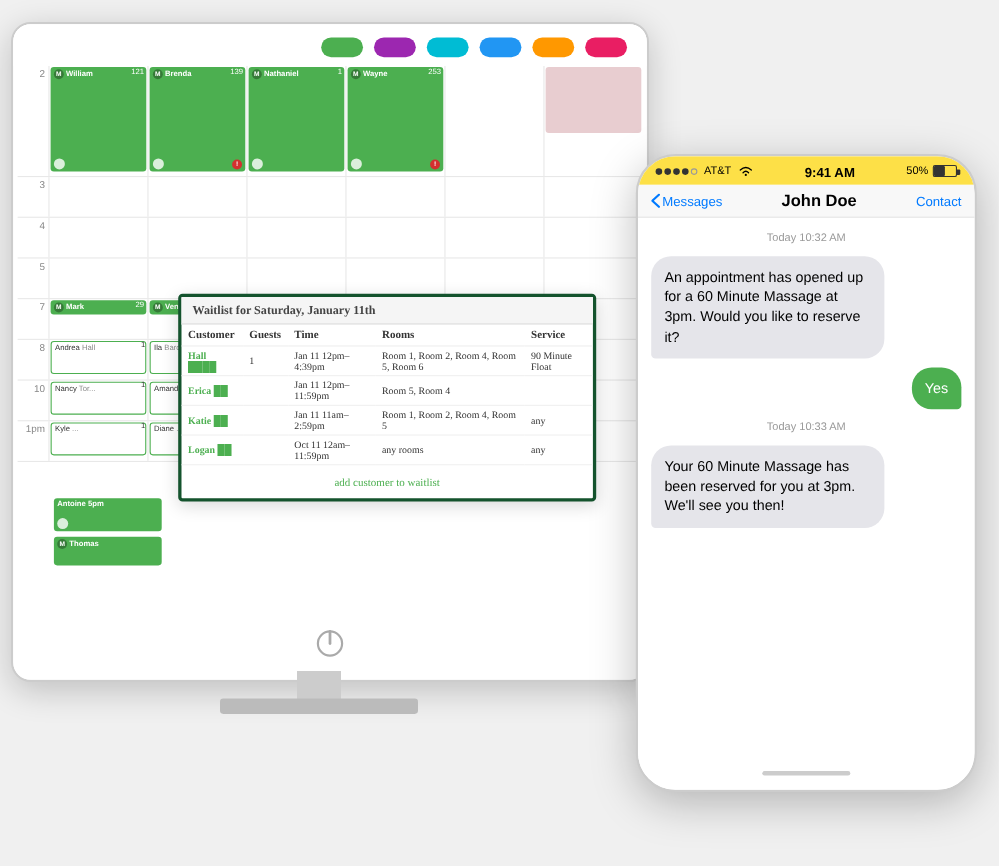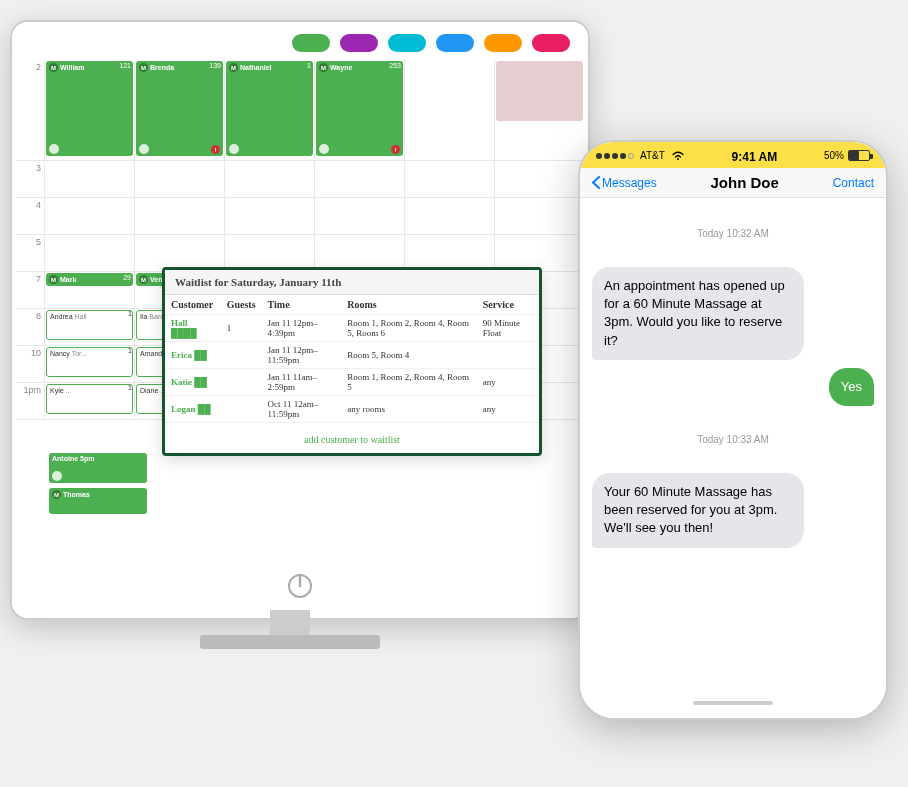--- a/index.html
+++ b/index.html
@@ -206,21 +206,21 @@
       background: #fff;
       display: flex;
       flex-direction: column;
       gap: 8px;
     }
 
     .chat-timestamp {
       text-align: center;
       font-size: 10px;
       color: #999;
-      margin: 20px 0;
+      margin: 3px 0;
     }
 
     .chat-bubble {
       max-width: 75%;
       padding: 10px 12px;
       border-radius: 18px;
       font-size: 13px;
       line-height: 1.4;
     }
 

